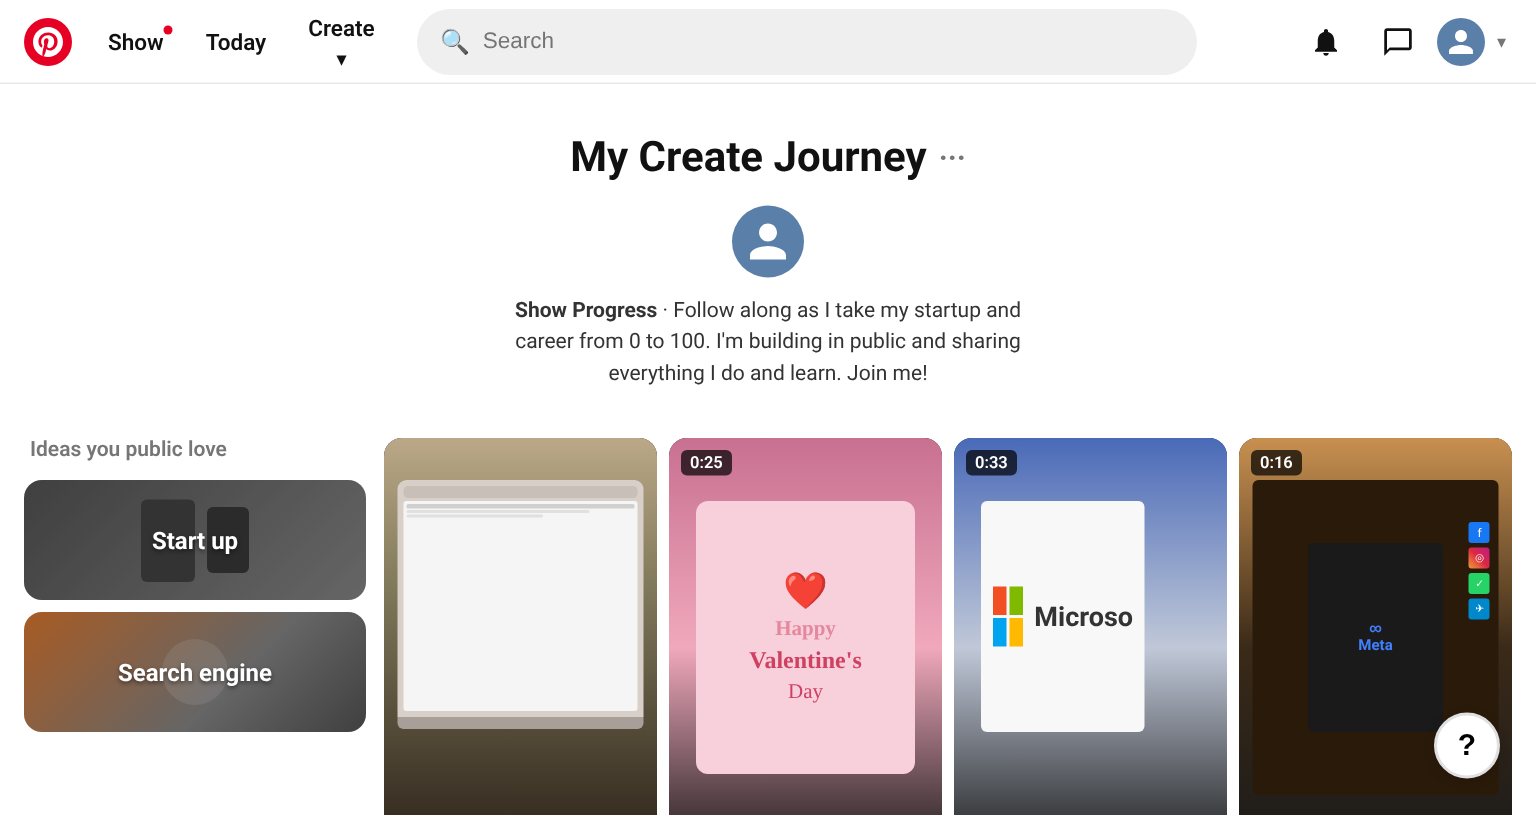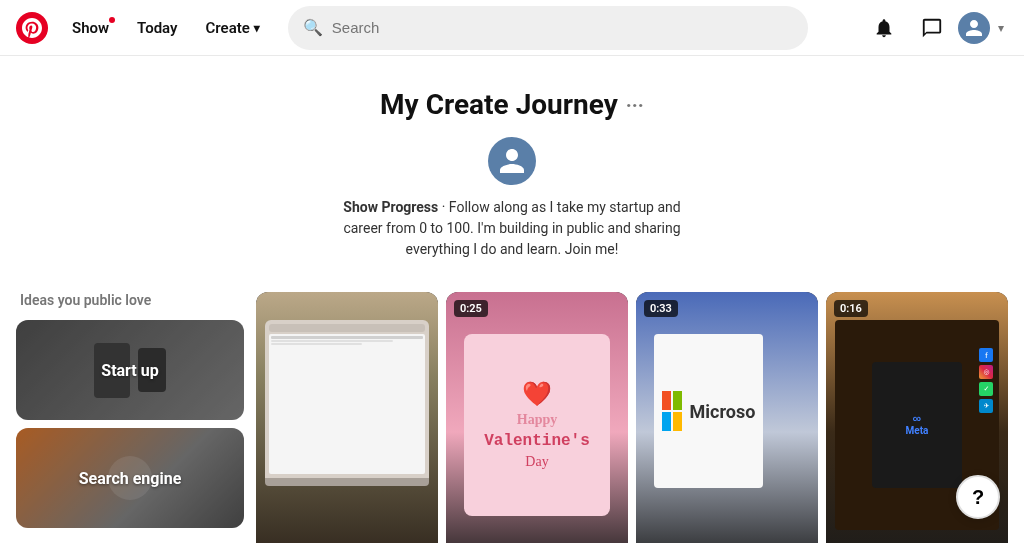--- a/index.html
+++ b/index.html
@@ -39,21 +39,21 @@
     }
     .nav-link-home { color: #111; }
     .nav-dot {
       width: 6px; height: 6px;
       background: #e60023;
       border-radius: 50%;
       position: absolute;
       top: 6px; right: 6px;
     }
     .nav-link-today { color: #111; }
-    .nav-link-create { display: flex; align-items: center; gap: 4px; color: #111; }
+    .nav-link-create { display: flex; align-items: center; gap: 4px; color: #111; flex-direction: column; }
 
     .search-bar {
       flex: 1;
       max-width: 520px;
       margin: 0 8px;
       background: #efefef;
       border-radius: 24px;
       display: flex;
       align-items: center;
       padding: 0 16px;
@@ -161,21 +161,21 @@
       font-size: 14px;
       font-weight: 600;
       color: #767676;
       margin-bottom: 12px;
       padding-left: 4px;
     }
     .sidebar-item {
       border-radius: 12px;
       overflow: hidden;
       margin-bottom: 8px;
-      height: 100px;
+      height: 80px;
       position: relative;
       cursor: pointer;
       display: flex; align-items: center; justify-content: center;
     }
     .sidebar-item-bg {
       position: absolute; inset: 0;
       background-size: cover;
       background-position: center;
     }
     .sidebar-item-label {
@@ -366,21 +366,21 @@
         </div>
 
       </div>
 
       <div class="video-card">
         <div class="video-thumb-div" style="background: linear-gradient(180deg, #c87090 0%, #f0a8bc 50%, #1a1a1a 100%); position:relative; height:280px;">
 
           <div style="position:absolute;top:15%;left:10%;right:10%;bottom:20%;background:#f8d0dc;border-radius:8px;display:flex;flex-direction:column;align-items:center;justify-content:center;gap:4px;">
             <div style="font-size:24px;">❤️</div>
             <div style="font-size:14px;font-family:cursive;color:#d0406080;font-weight:bold;">Happy</div>
-            <div style="font-size:16px;font-family:Liberation Mono, monospace;color:#d04060;font-weight:bold;">Valentine's</div>
+            <div style="font-size:16px;font-family:Liberation Serif, serif;color:#d04060;font-weight:bold;">Valentine's</div>
             <div style="font-size:14px;font-family:cursive;color:#d04060;">Day</div>
           </div>
         </div>
         <div class="duration-badge">0:25</div>
 
       </div>
 
       <div class="video-card">
         <div class="video-thumb-div" style="background: linear-gradient(180deg, #4a6ab8 0%, #c0c8d8 50%, #1a1a1a 100%); position:relative; height:280px;">
 

